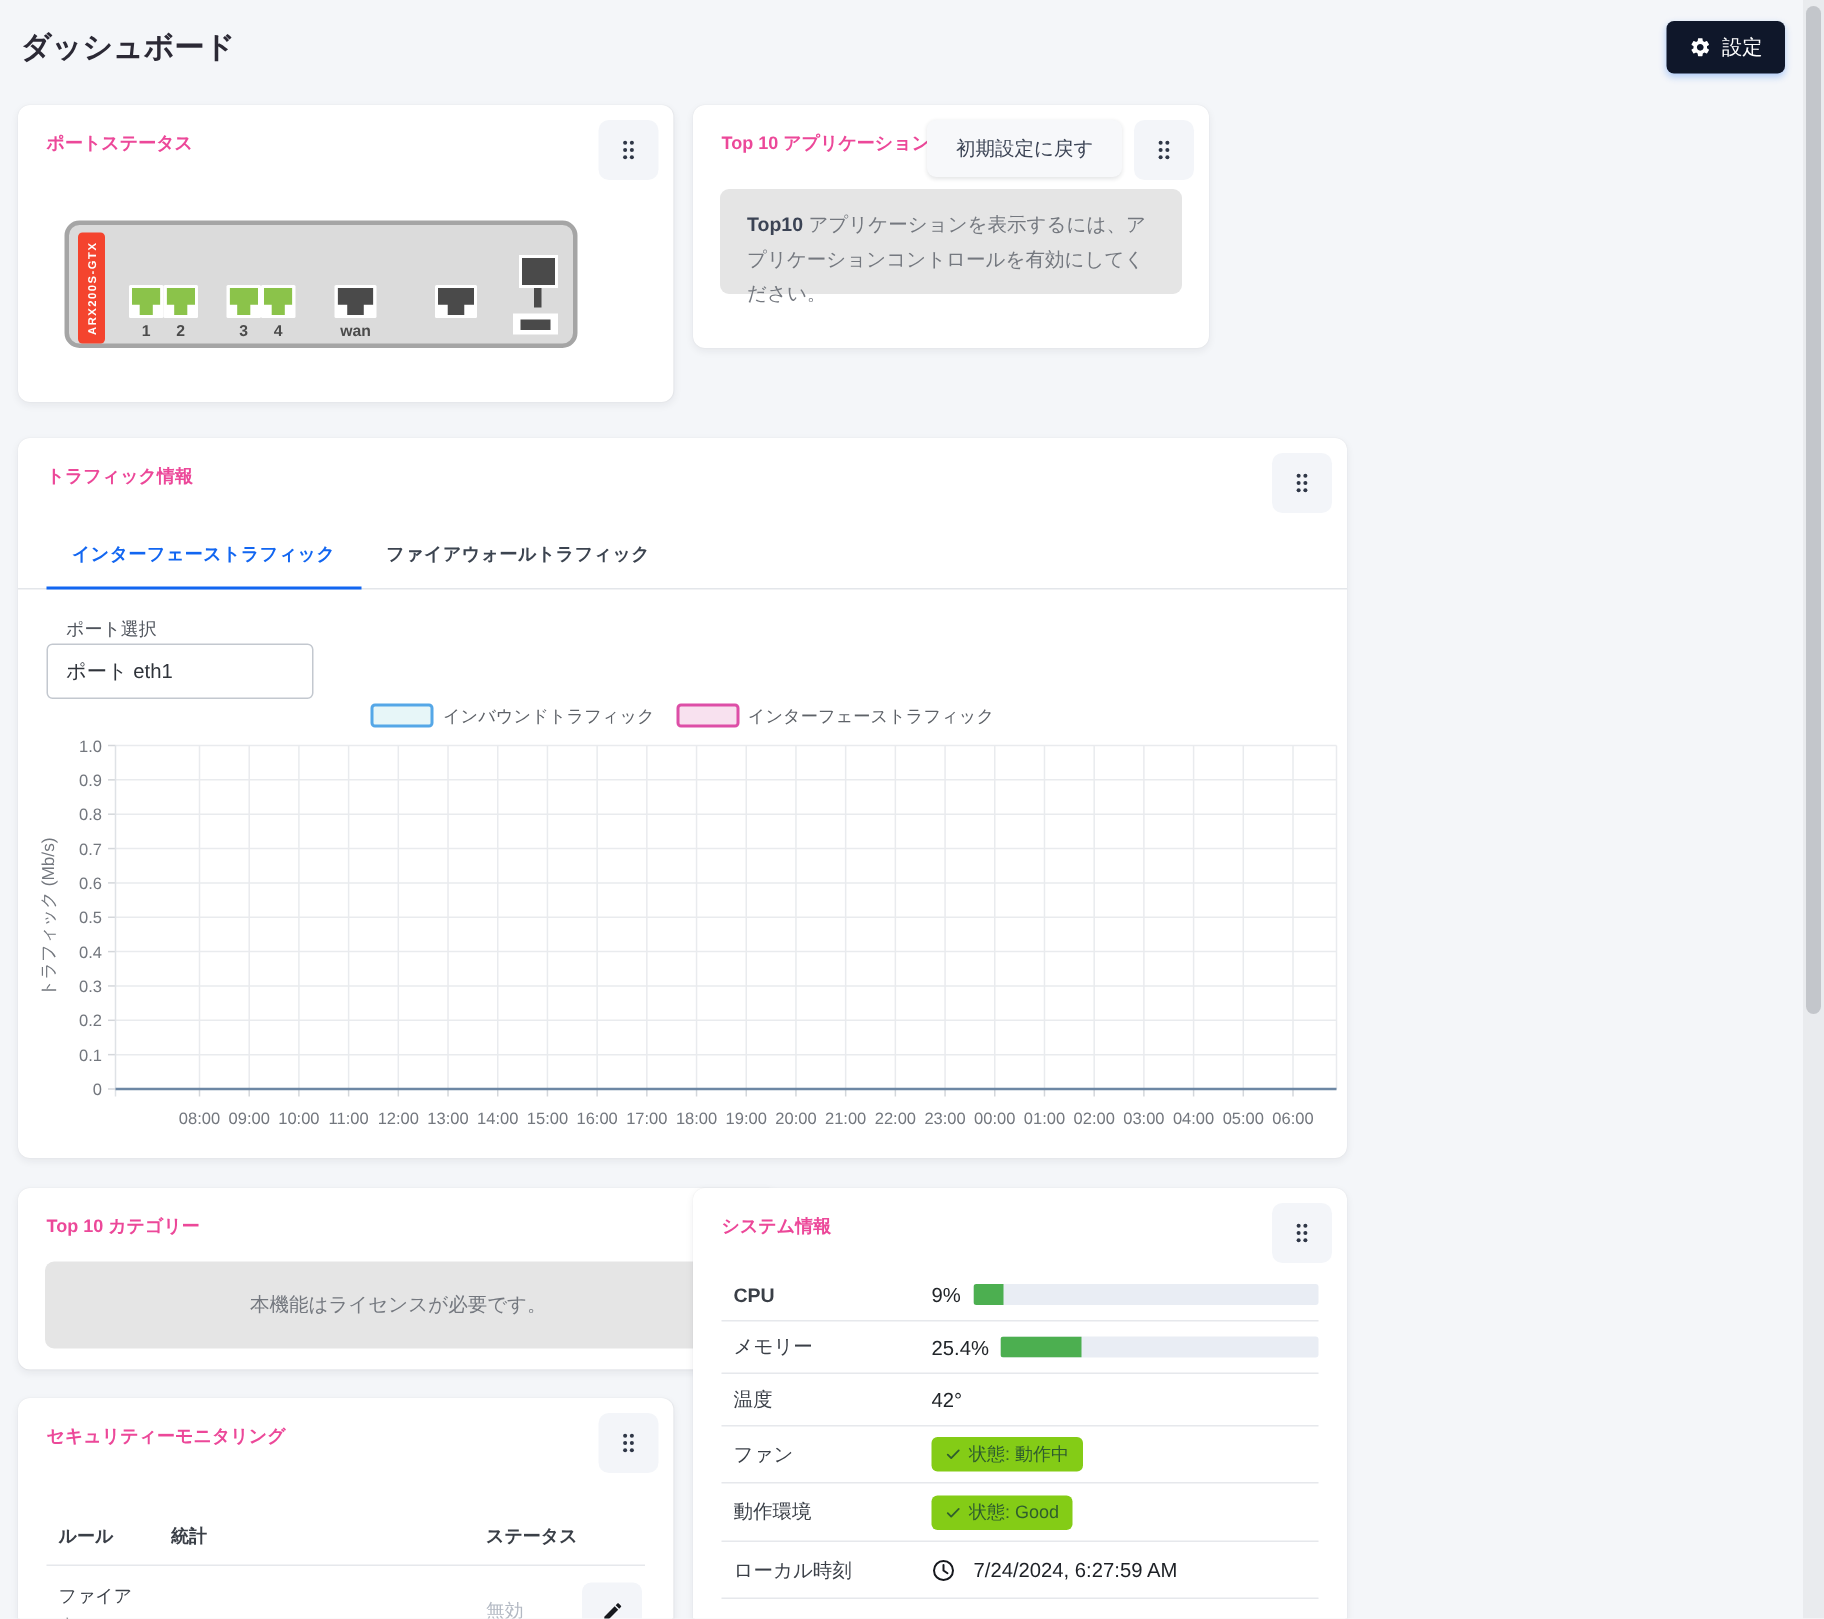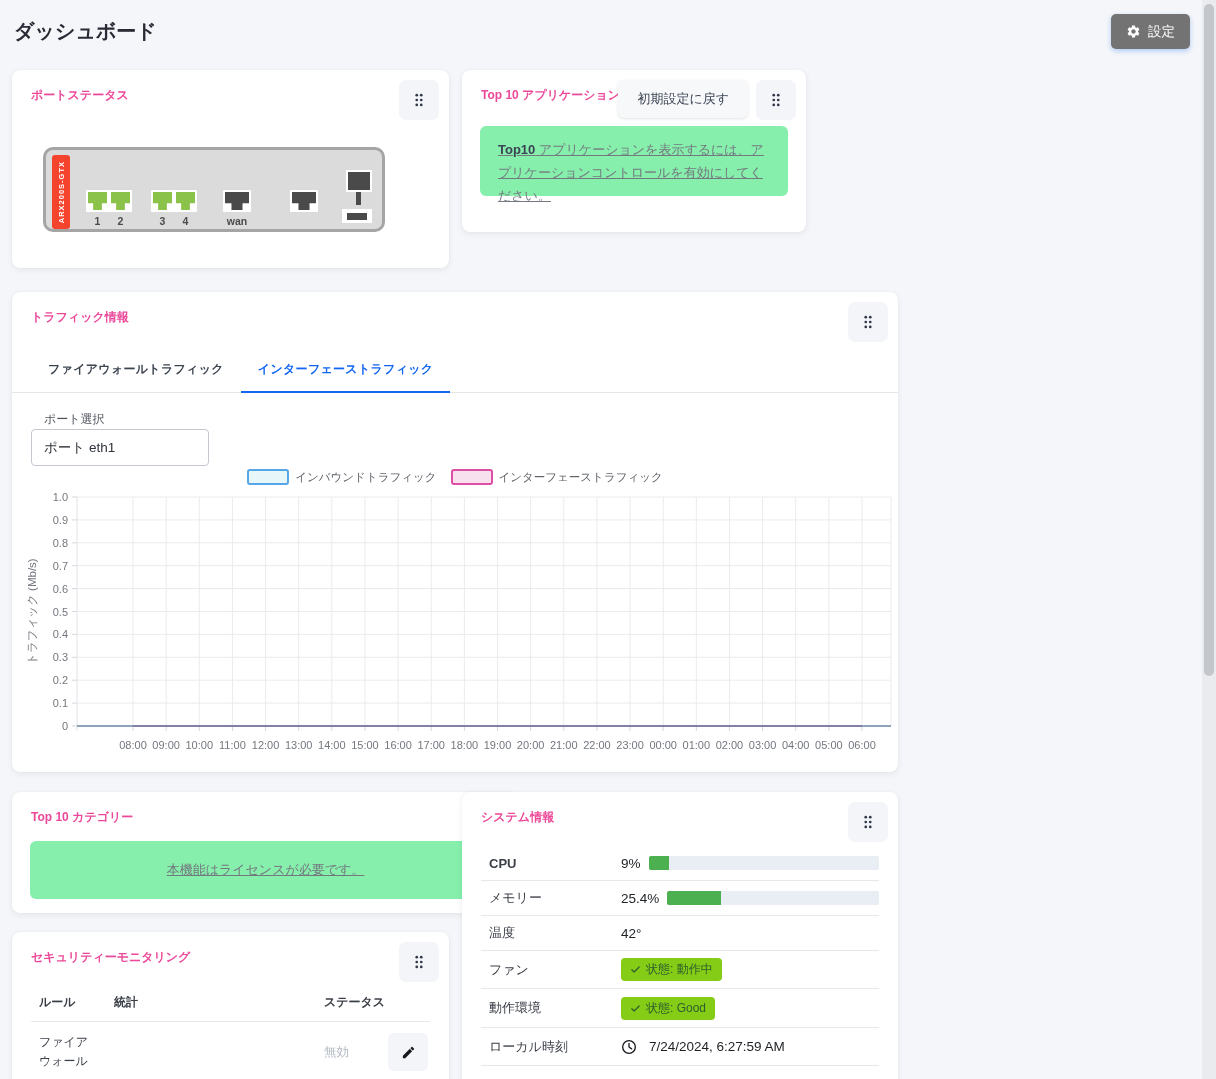--- a/index.html
+++ b/index.html
@@ -5,30 +5,30 @@
   html,body{margin:0;padding:0;}
   body{
     width:1216px;height:1079px;overflow:hidden;position:relative;
     background:#f4f6f9;
     font-family:"Liberation Sans","DejaVu Sans",sans-serif;
     -webkit-font-smoothing:antialiased;
   }
   .page-title{position:absolute;left:14px;top:18px;font-size:20px;font-weight:600;color:#2b2935;}
   .settings-btn{
     position:absolute;right:26px;top:14px;height:35px;padding:0 15px;
-    background:#737373;color:#fff;border:none;border-radius:5px;
+    background:#0f172a;color:#fff;border:none;border-radius:5px;
     font-size:13.5px;font-family:inherit;display:flex;align-items:center;gap:7px;cursor:pointer;
     box-shadow:0 2px 5px rgba(18,102,241,.3);
   }
   .card{position:absolute;background:#fff;border-radius:8px;
     box-shadow:0 2px 6px rgba(26,31,44,.07),0 0 1px rgba(26,31,44,.08);}
   .card-title{position:absolute;left:19px;top:17px;font-size:12px;font-weight:700;color:#ec4899;white-space:nowrap;}
   .drag-btn{position:absolute;right:10px;top:10px;width:40px;height:40px;background:#f3f5f9;
     border:none;border-radius:7px;display:flex;align-items:center;justify-content:center;cursor:pointer;}
-  .notice{background:#86efac;border-radius:6px;color:#74787f;font-size:13px;line-height:1.75;text-decoration:underline;}
+  .notice{background:#e5e5e5;border-radius:6px;color:#74787f;font-size:13px;line-height:1.75;}
   .notice b{color:#3b4354;}
 
   
   .device{position:absolute;left:31px;top:77px;width:342px;height:85px;background:#dbdbdb;
     border:3px solid #a5a5a5;border-radius:10px;box-sizing:border-box;}
   .device-label{position:absolute;left:6px;top:5px;width:18px;height:74px;background:#f4442e;
     border-radius:3px;display:flex;align-items:center;justify-content:center;}
   .device-label span{writing-mode:vertical-rl;transform:rotate(180deg);
     font-size:7.5px;font-weight:700;color:#fff;letter-spacing:1px;white-space:nowrap;}
   .port-pad{position:absolute;top:40px;height:22px;background:#fff;border-radius:1px;padding:2px;box-sizing:border-box;}
@@ -73,21 +73,21 @@
   .sys-val{font-size:13.5px;color:#212529;white-space:nowrap;}
   .bar-track{flex:1;height:14px;background:#e9edf4;border-radius:2px;margin-left:8px;overflow:hidden;}
   .bar-fill{display:block;height:100%;background:#4caf50;}
   .badge{display:inline-flex;align-items:center;gap:5px;background:#84cc16;color:#2f5d2e;
     font-size:12px;padding:3px 9px;border-radius:4px;}
   .timeval{display:inline-flex;align-items:center;gap:12px;font-size:13.5px;color:#1d2025;}
 
   
   .sec-table{position:absolute;left:19px;right:19px;top:58px;}
   .sec-head{display:grid;grid-template-columns:75px 210px 1fr;border-bottom:1px solid #e6e8ec;
-    padding:4px 0 10px 8px;}
+    padding:4px 0 10px 8px;margin-top:22px;}
   .sec-head span{font-size:12px;font-weight:700;color:#3a3f47;}
   .sec-row{display:grid;grid-template-columns:75px 210px 1fr;align-items:center;
     border-bottom:1px solid #e6e8ec;padding:8px 0 8px 8px;min-height:44px;box-sizing:content-box;}
   .sec-rule{font-size:12px;color:#3a3f47;width:58px;line-height:1.55;}
   .sec-status{display:flex;align-items:center;justify-content:space-between;padding-right:2px;}
   .sec-disabled{font-size:12.5px;color:#b3b9c3;}
   .edit-btn{width:40px;height:38px;background:#f3f5f9;border:none;border-radius:6px;
     display:flex;align-items:center;justify-content:center;cursor:pointer;}
 
   
@@ -186,22 +186,22 @@
           <circle cx="9" cy="5.5" r="1.8"></circle>
           <circle cx="15" cy="5.5" r="1.8"></circle>
           <circle cx="9" cy="12" r="1.8"></circle>
           <circle cx="15" cy="12" r="1.8"></circle>
           <circle cx="9" cy="18.5" r="1.8"></circle>
           <circle cx="15" cy="18.5" r="1.8"></circle>
         </g>
       </svg>
   </button>
   <div class="tabs" id="traffic-tabs">
+      <div class="tab active">インターフェーストラフィック</div>
       <div class="tab">ファイアウォールトラフィック</div>
-      <div class="tab active">インターフェーストラフィック</div>
     </div>
   <div class="select-label">ポート選択</div>
   <div class="port-select">
     <span>ポート eth1</span>
   </div>
   <div class="legend" id="chart-legend">
       <div class="legend-item">
         <span class="legend-swatch" style="border-color: rgb(85, 167, 231); background: rgb(231, 246, 248);"></span>
         <span class="legend-text">インバウンドトラフィック</span>
       </div>

